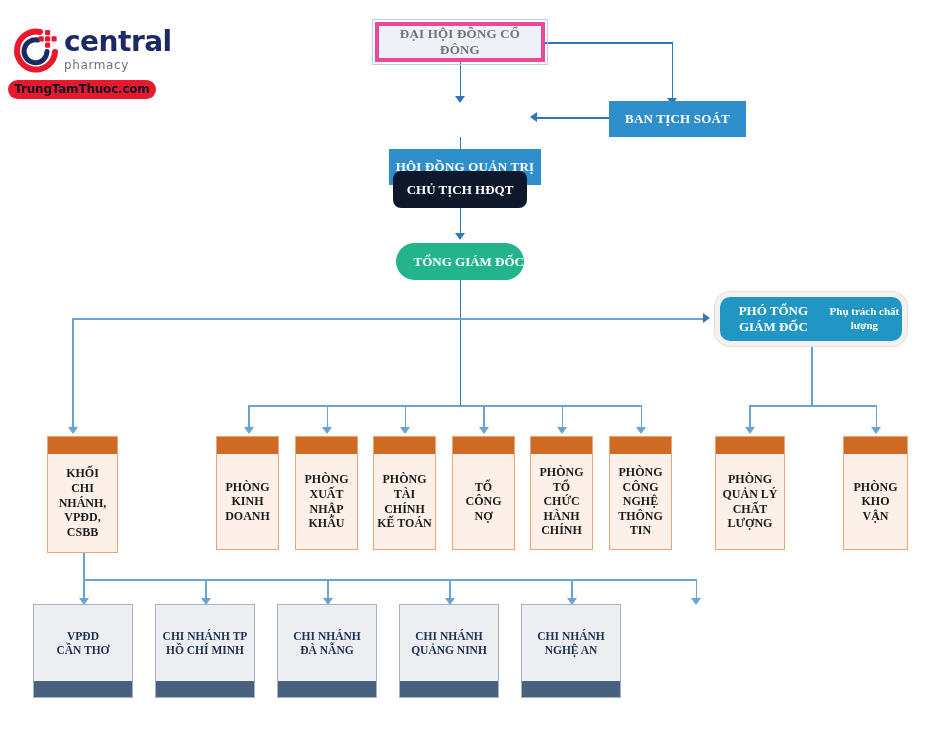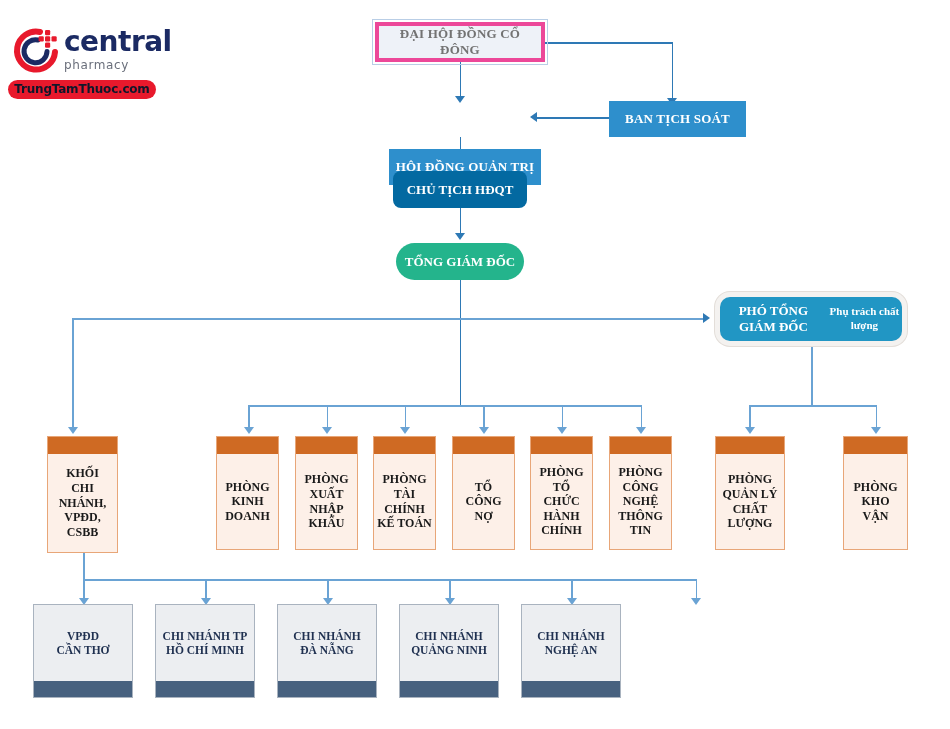--- a/index.html
+++ b/index.html
@@ -37,23 +37,23 @@
   .node { position:absolute; display:flex; align-items:center; justify-content:center; text-align:center; }
 
   
   .n-assembly {
     background:#eef2f8; border:4px solid #ec4899; outline:1px solid #b9cee6; outline-offset:2px;
     color:#737373; font-weight:700; font-size:13px; letter-spacing:0.2px;
   }
   
   .n-blue { background:#2e8fcc; color:#ffffff; font-weight:700; font-size:13px; letter-spacing:0.2px; }
   
-  .n-teal { background:#0369a1; color:#ffffff; font-weight:700; font-size:13px; border-radius:8px; }
-  
-  .n-green { background:#24b48c; color:#ffffff; font-weight:700; font-size:13px; border-radius:22px; }
+  .n-teal { background:#0f172a; color:#ffffff; font-weight:700; font-size:13px; border-radius:8px; }
+  
+  .n-green { background:#24b48c; color:#ffffff; font-weight:700; font-size:13px; border-radius:22px;justify-content:flex-end; }
   
   .n-deputy {
     background:#2196c4; color:#ffffff; border-radius:10px;
     box-shadow:0 0 0 5px #f4f2f0, 0 0 0 6px #e3ded9;
     line-height:1.25;
   }
   .n-deputy .l1 { font-weight:700; font-size:13px; }
   .n-deputy .l2 { font-weight:700; font-size:11px; }
 
   

